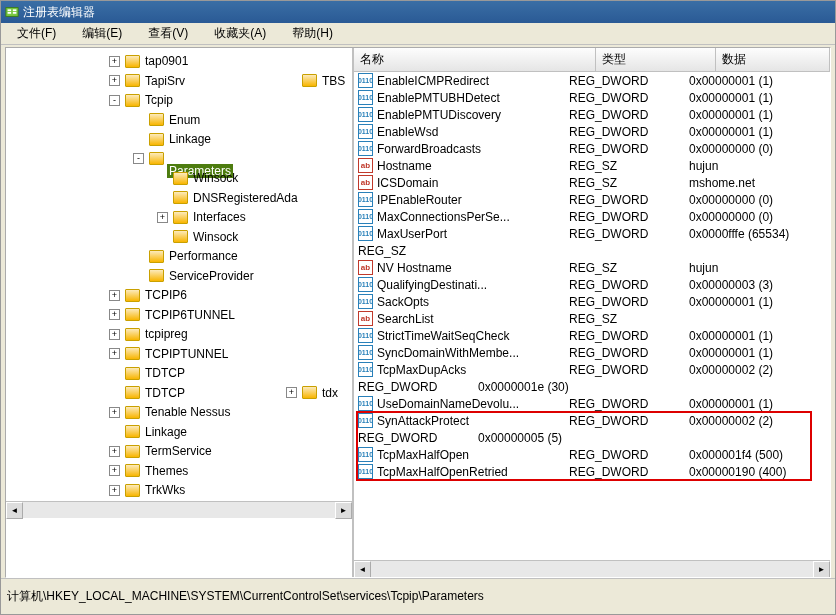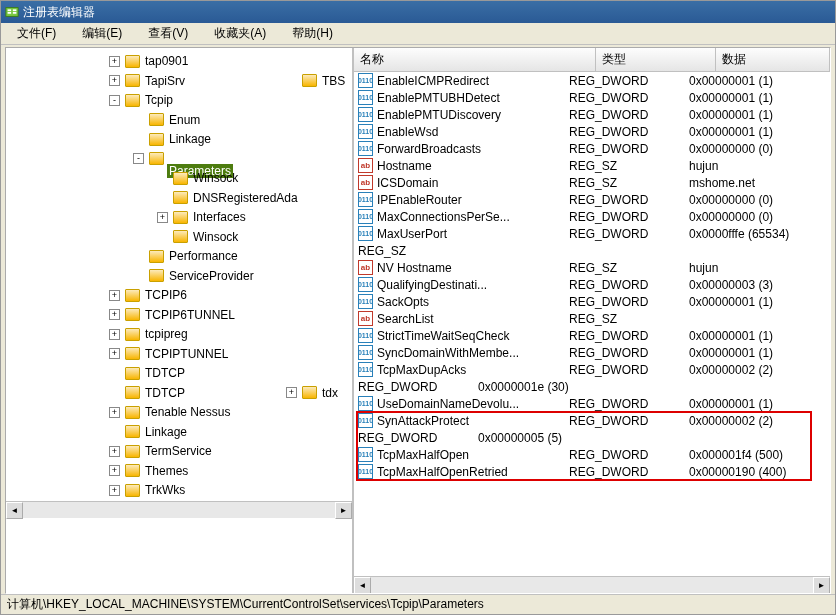--- a/index.html
+++ b/index.html
@@ -26,21 +26,21 @@
 .ri.dw{ background:#fff; border:1px solid #2980b9; color:#2980b9; font-size:7px; font-weight:bold; line-height:5px; text-align:center;}
 .highlight-box{ border:2px solid #d00; position:absolute; left:2px; right:18px; pointer-events:none;}
 .tree { padding: 2px 0 2px 4px; }
 .node { display:inline-flex; align-items:center; height:17px; cursor:default; gap:3px; }
 .exp { width:11px; height:11px; border:1px solid #888; background:#fff; display:inline-flex; align-items:center; justify-content:center; font-size:9px; line-height:9px; color:#000; margin-right:2px; cursor:pointer; flex-shrink:0;}
 .exp.none{visibility:hidden;}
 .fold { width:15px; height:13px; background: linear-gradient(to bottom,#fceabb,#f8b500); border:1px solid #c9a000; border-radius:1px; flex-shrink:0;}
 .node.sel .label{ background:#4d7c0f; color:#fff; padding:0 2px;margin-top:24px;}
 .label{ padding:0 2px; }
 .indent{display:inline-block;}
-.statusbar{ height:20px; background:#ece9d8; border-top:1px solid #c0c0c0; padding:8px 6px; display:flex; align-items:center;}
+.statusbar{ height:36px; background:#ece9d8; border-top:1px solid #c0c0c0; padding:8px 6px; display:flex; align-items:center;}
 .scrollbar-h{ height:17px; background:#e8e8e8; border-top:1px solid #c0c0c0; display:flex;}
 .sb-btn{width:17px;height:17px;background:#ddd;border:1px outset #fff;display:flex;align-items:center;justify-content:center;font-size:8px;}
 .sb-track{flex:1;background:#e8e8e8;}
 </style>
 </head>
 <body>
 
 <div class="titlebar">
   <span class="ticon">
     <svg viewBox="0 0 16 16">

